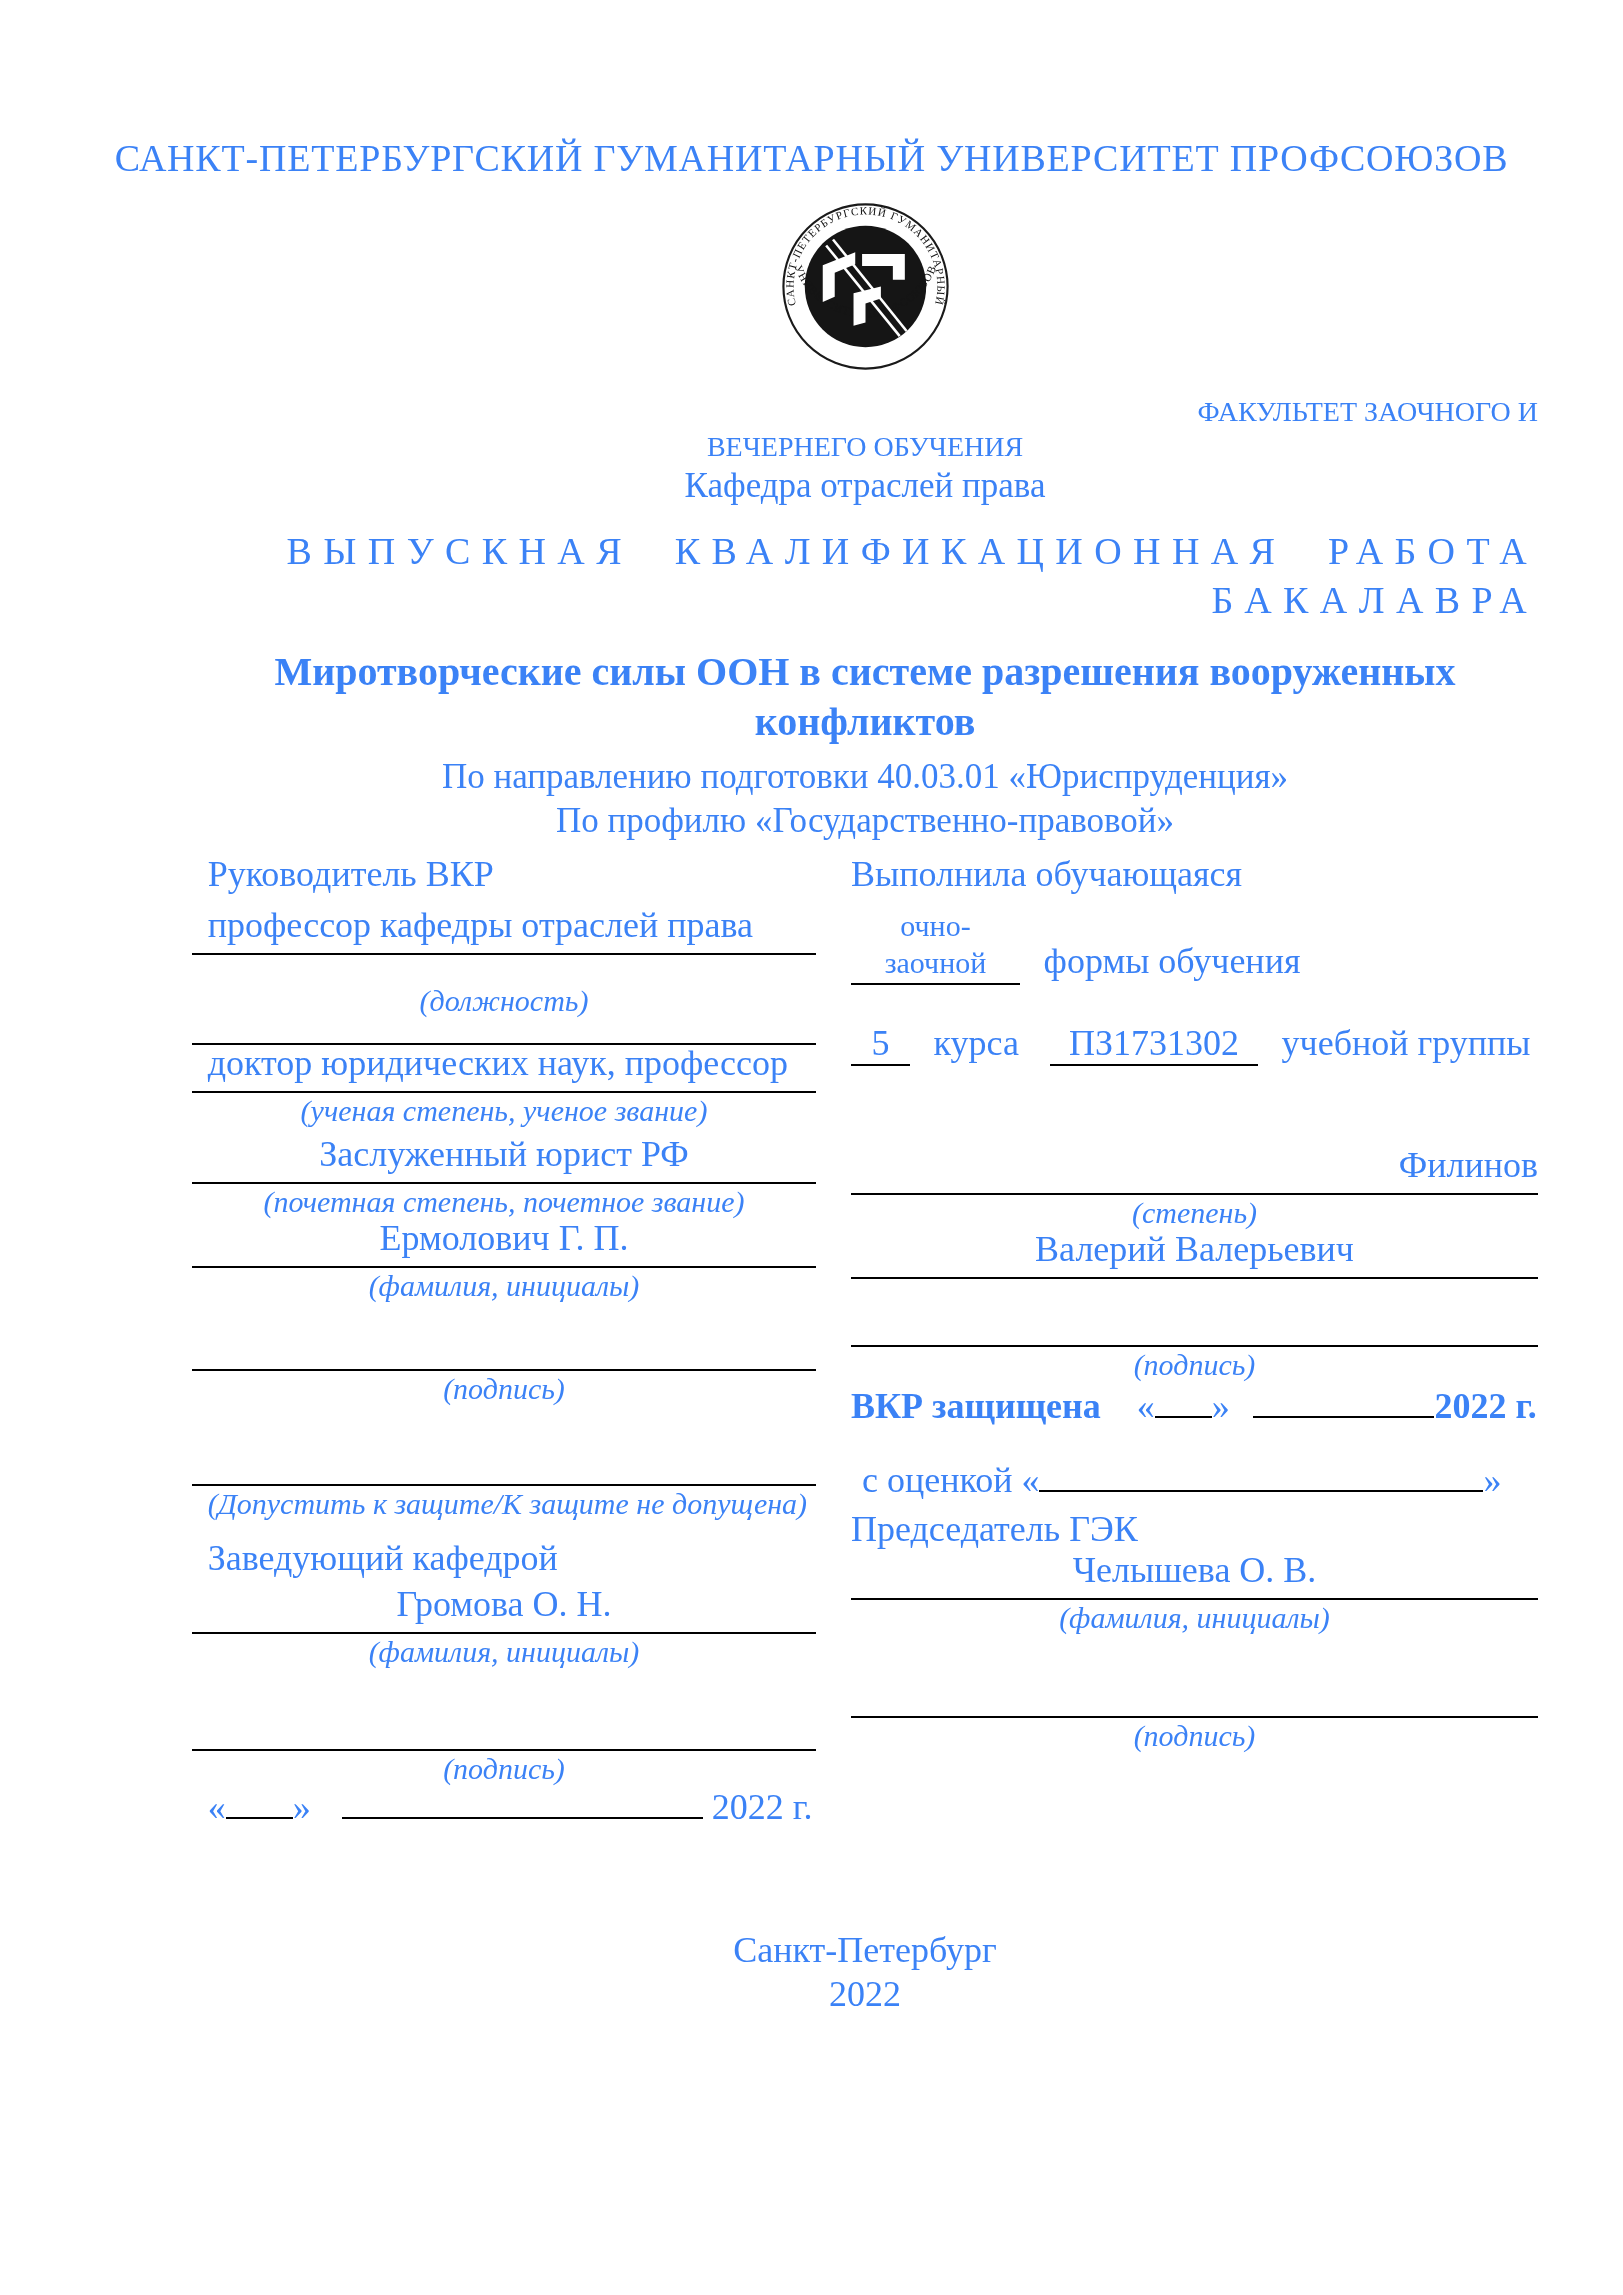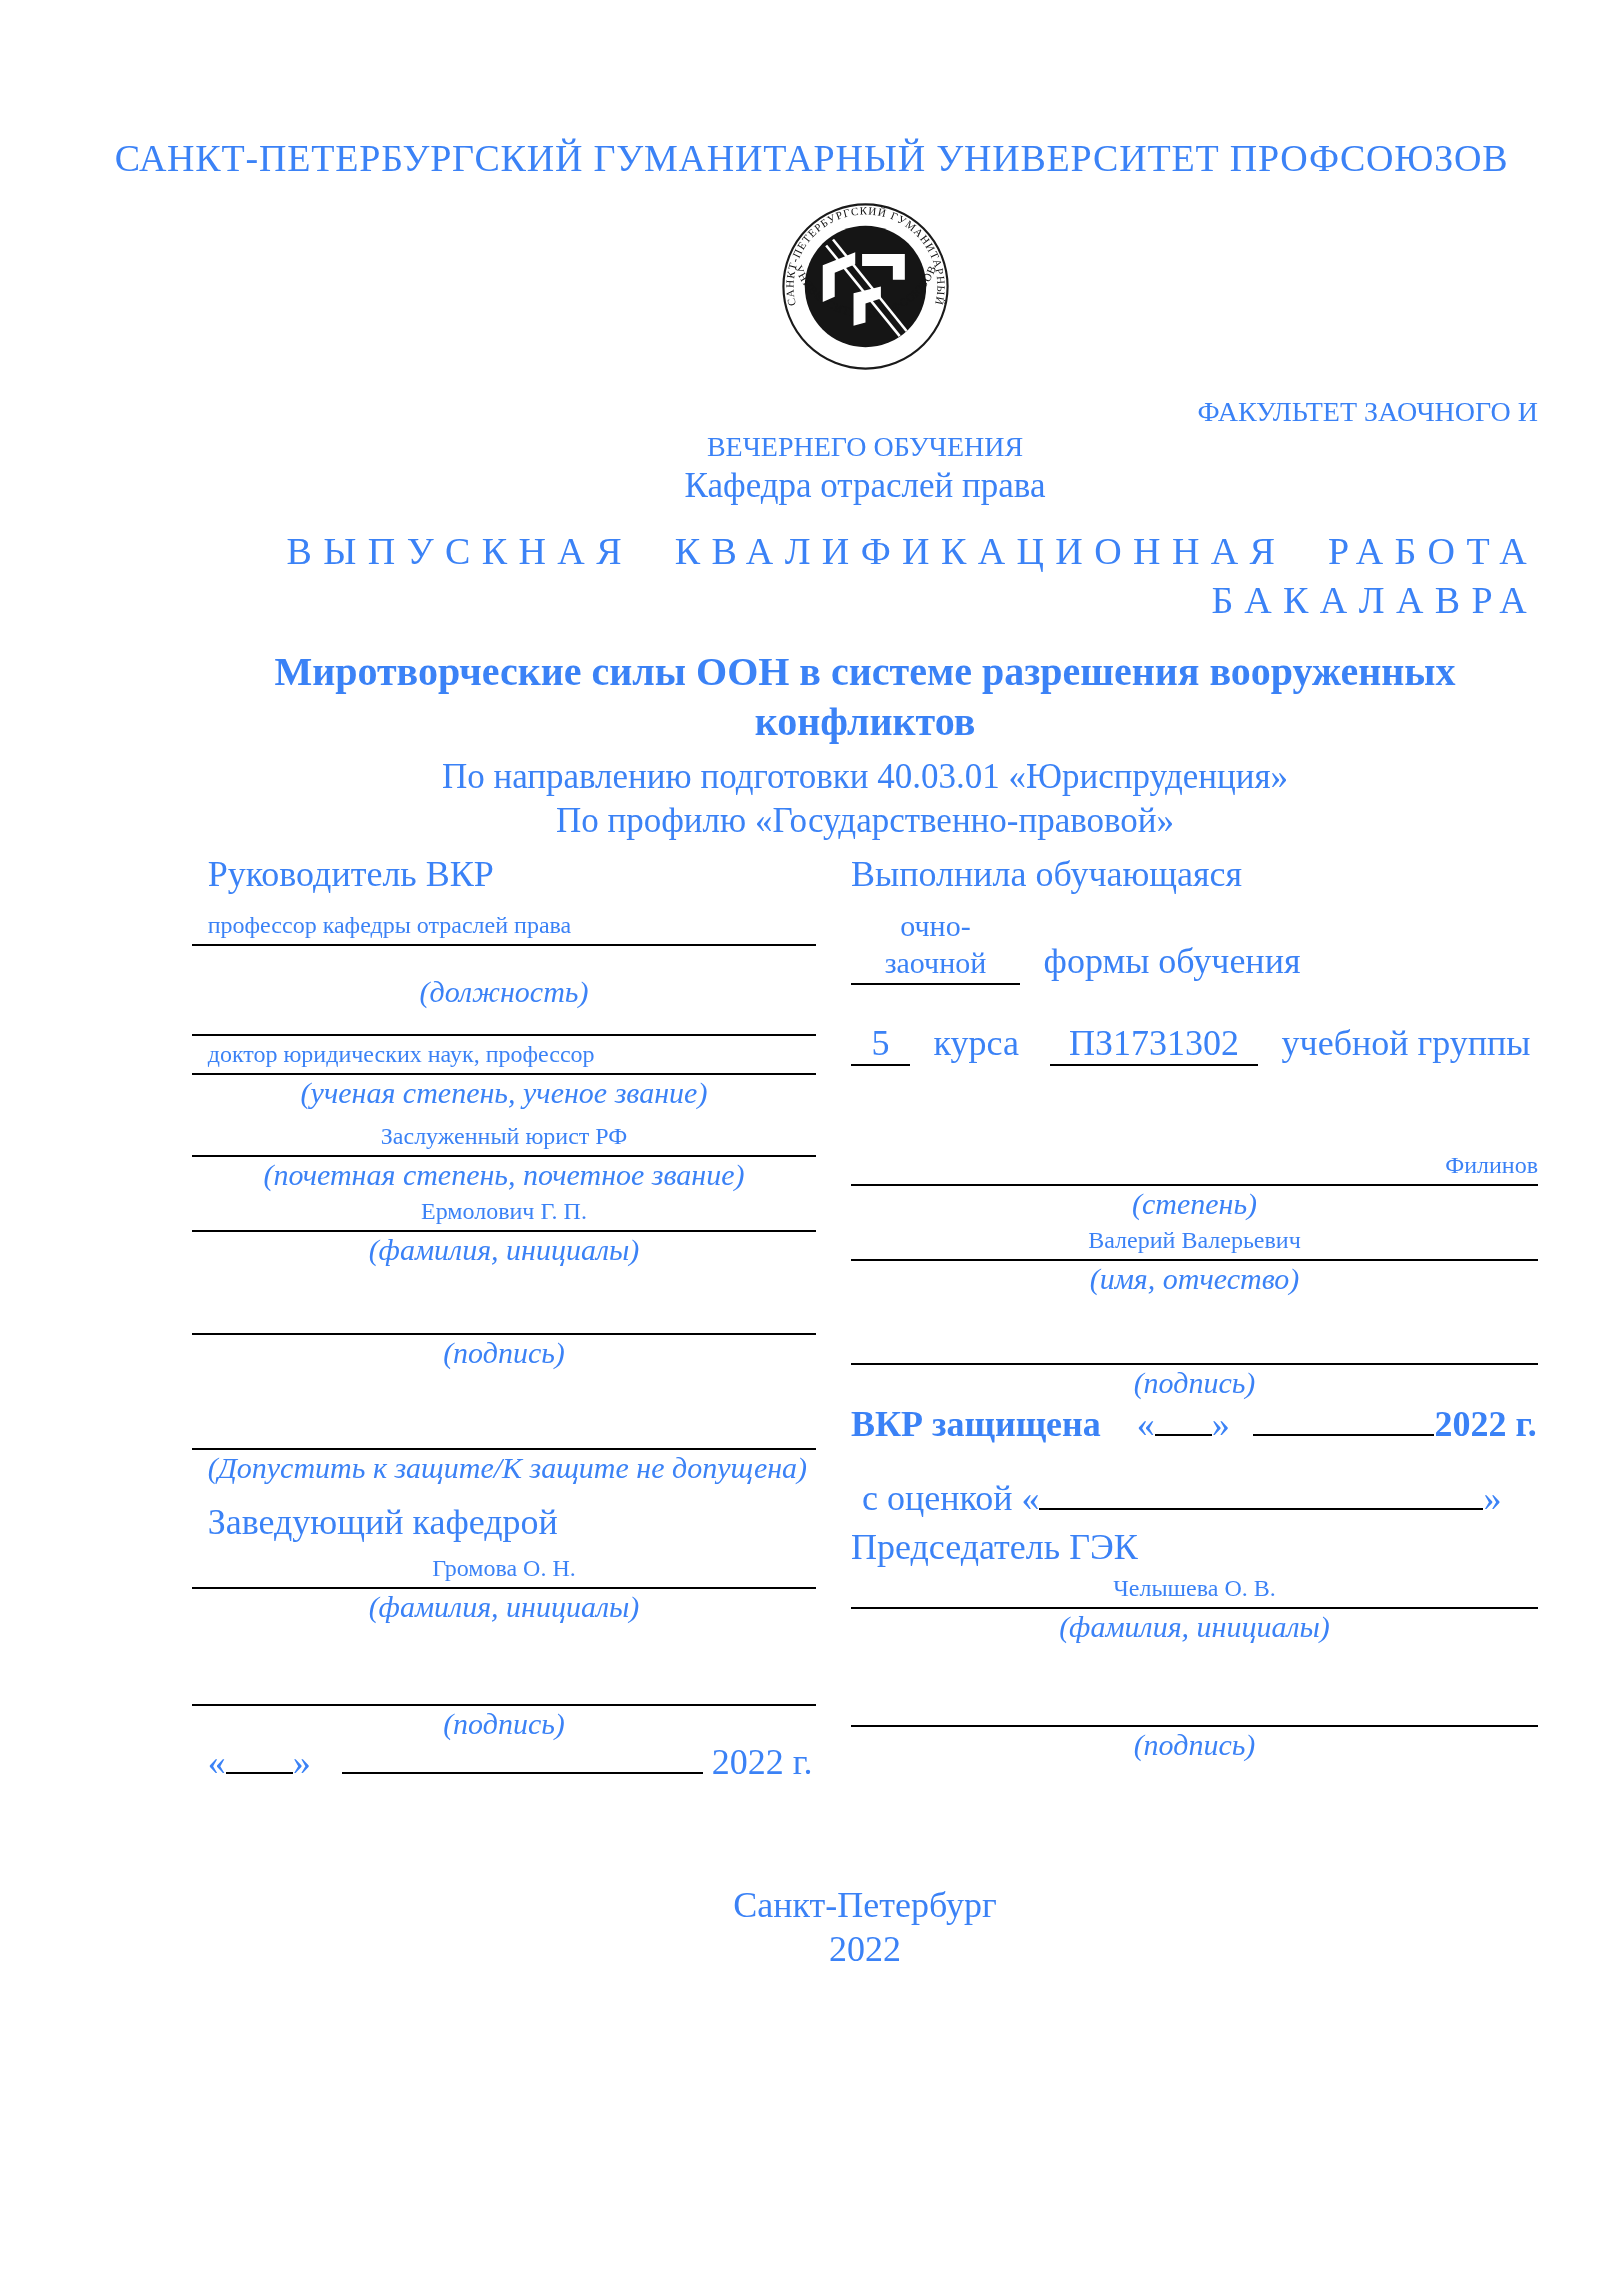--- a/index.html
+++ b/index.html
@@ -21,21 +21,21 @@
   .title{text-align:center;font-weight:bold;font-size:40px;line-height:50px;margin:22px auto 0;max-width:1225px;}
   .sub{text-align:center;font-size:35px;line-height:44px;}
   .sub-first{margin-top:7.9px;}
 
   .cols{display:flex;margin-top:9.4px;align-items:flex-start;}
   .col-l{width:624px;flex:none;}
   .col-r{width:687px;flex:none;margin-left:35px;}
 
   .h{font-size:36px;line-height:42px;}
   .ind{padding-left:15.7px;}
-  .fval{font-size:24px;line-height:37px;border-bottom:2.4px solid #000;padding-bottom:0;}
+  .fval{font-size:36px;line-height:37px;border-bottom:2.4px solid #000;padding-bottom:9px;}
   .ctr{text-align:center;}
   .cap{font-style:italic;font-size:30px;line-height:36px;text-align:center;}
   .cap-left{text-align:left;padding-left:15.7px;}
   .cap-lined{border-bottom:2.4px solid #000;padding-bottom:24px;}
   .rule{height:1.6px;border-bottom:2.4px solid #000;}
   .blank{display:inline-block;height:7.9px;border-bottom:2.4px solid #000;}
   .ulbox{display:inline-block;border-bottom:2.4px solid #000;text-align:center;padding-bottom:1.6px;}
   .smalltxt{font-size:30px;}
   .inline-row{font-size:36px;line-height:37px;padding-bottom:2.4px;}
   .bold{font-weight:bold;}
@@ -142,21 +142,20 @@
         </div>
 
         <div class="inline-row mt48">
           <span class="ulbox" style="width:59px"><span>5</span></span><span class="gap30"></span><span>курса</span><span class="gap40"></span><span class="ulbox" style="width:208px"><span>ПЗ1731302</span></span><span class="gap30"></span><span>учебной группы</span>
         </div>
 
         <div class="fval ctr mt101">Филинов</div>
         <div class="cap">(степень)</div>
 
         <div class="fval ctr">Валерий Валерьевич</div>
-        <div class="cap">(имя, отчество)</div>
 
         <div class="rule mt82"></div>
         <div class="cap">(подпись)</div>
 
         <div class="inline-row mt6">
           <span class="bold">ВКР защищена</span><span class="gap46"></span><span>«</span><span class="blank" style="width:57px"></span><span>»</span><span class="gap30"></span><span class="blank" style="width:181px"></span><span class="bold">2022 г.</span>
         </div>
 
         <div class="inline-row mt44">
           <span style="padding-left:11px">с оценкой</span> <span>«</span><span class="blank" style="width:444px"></span><span>»</span>

